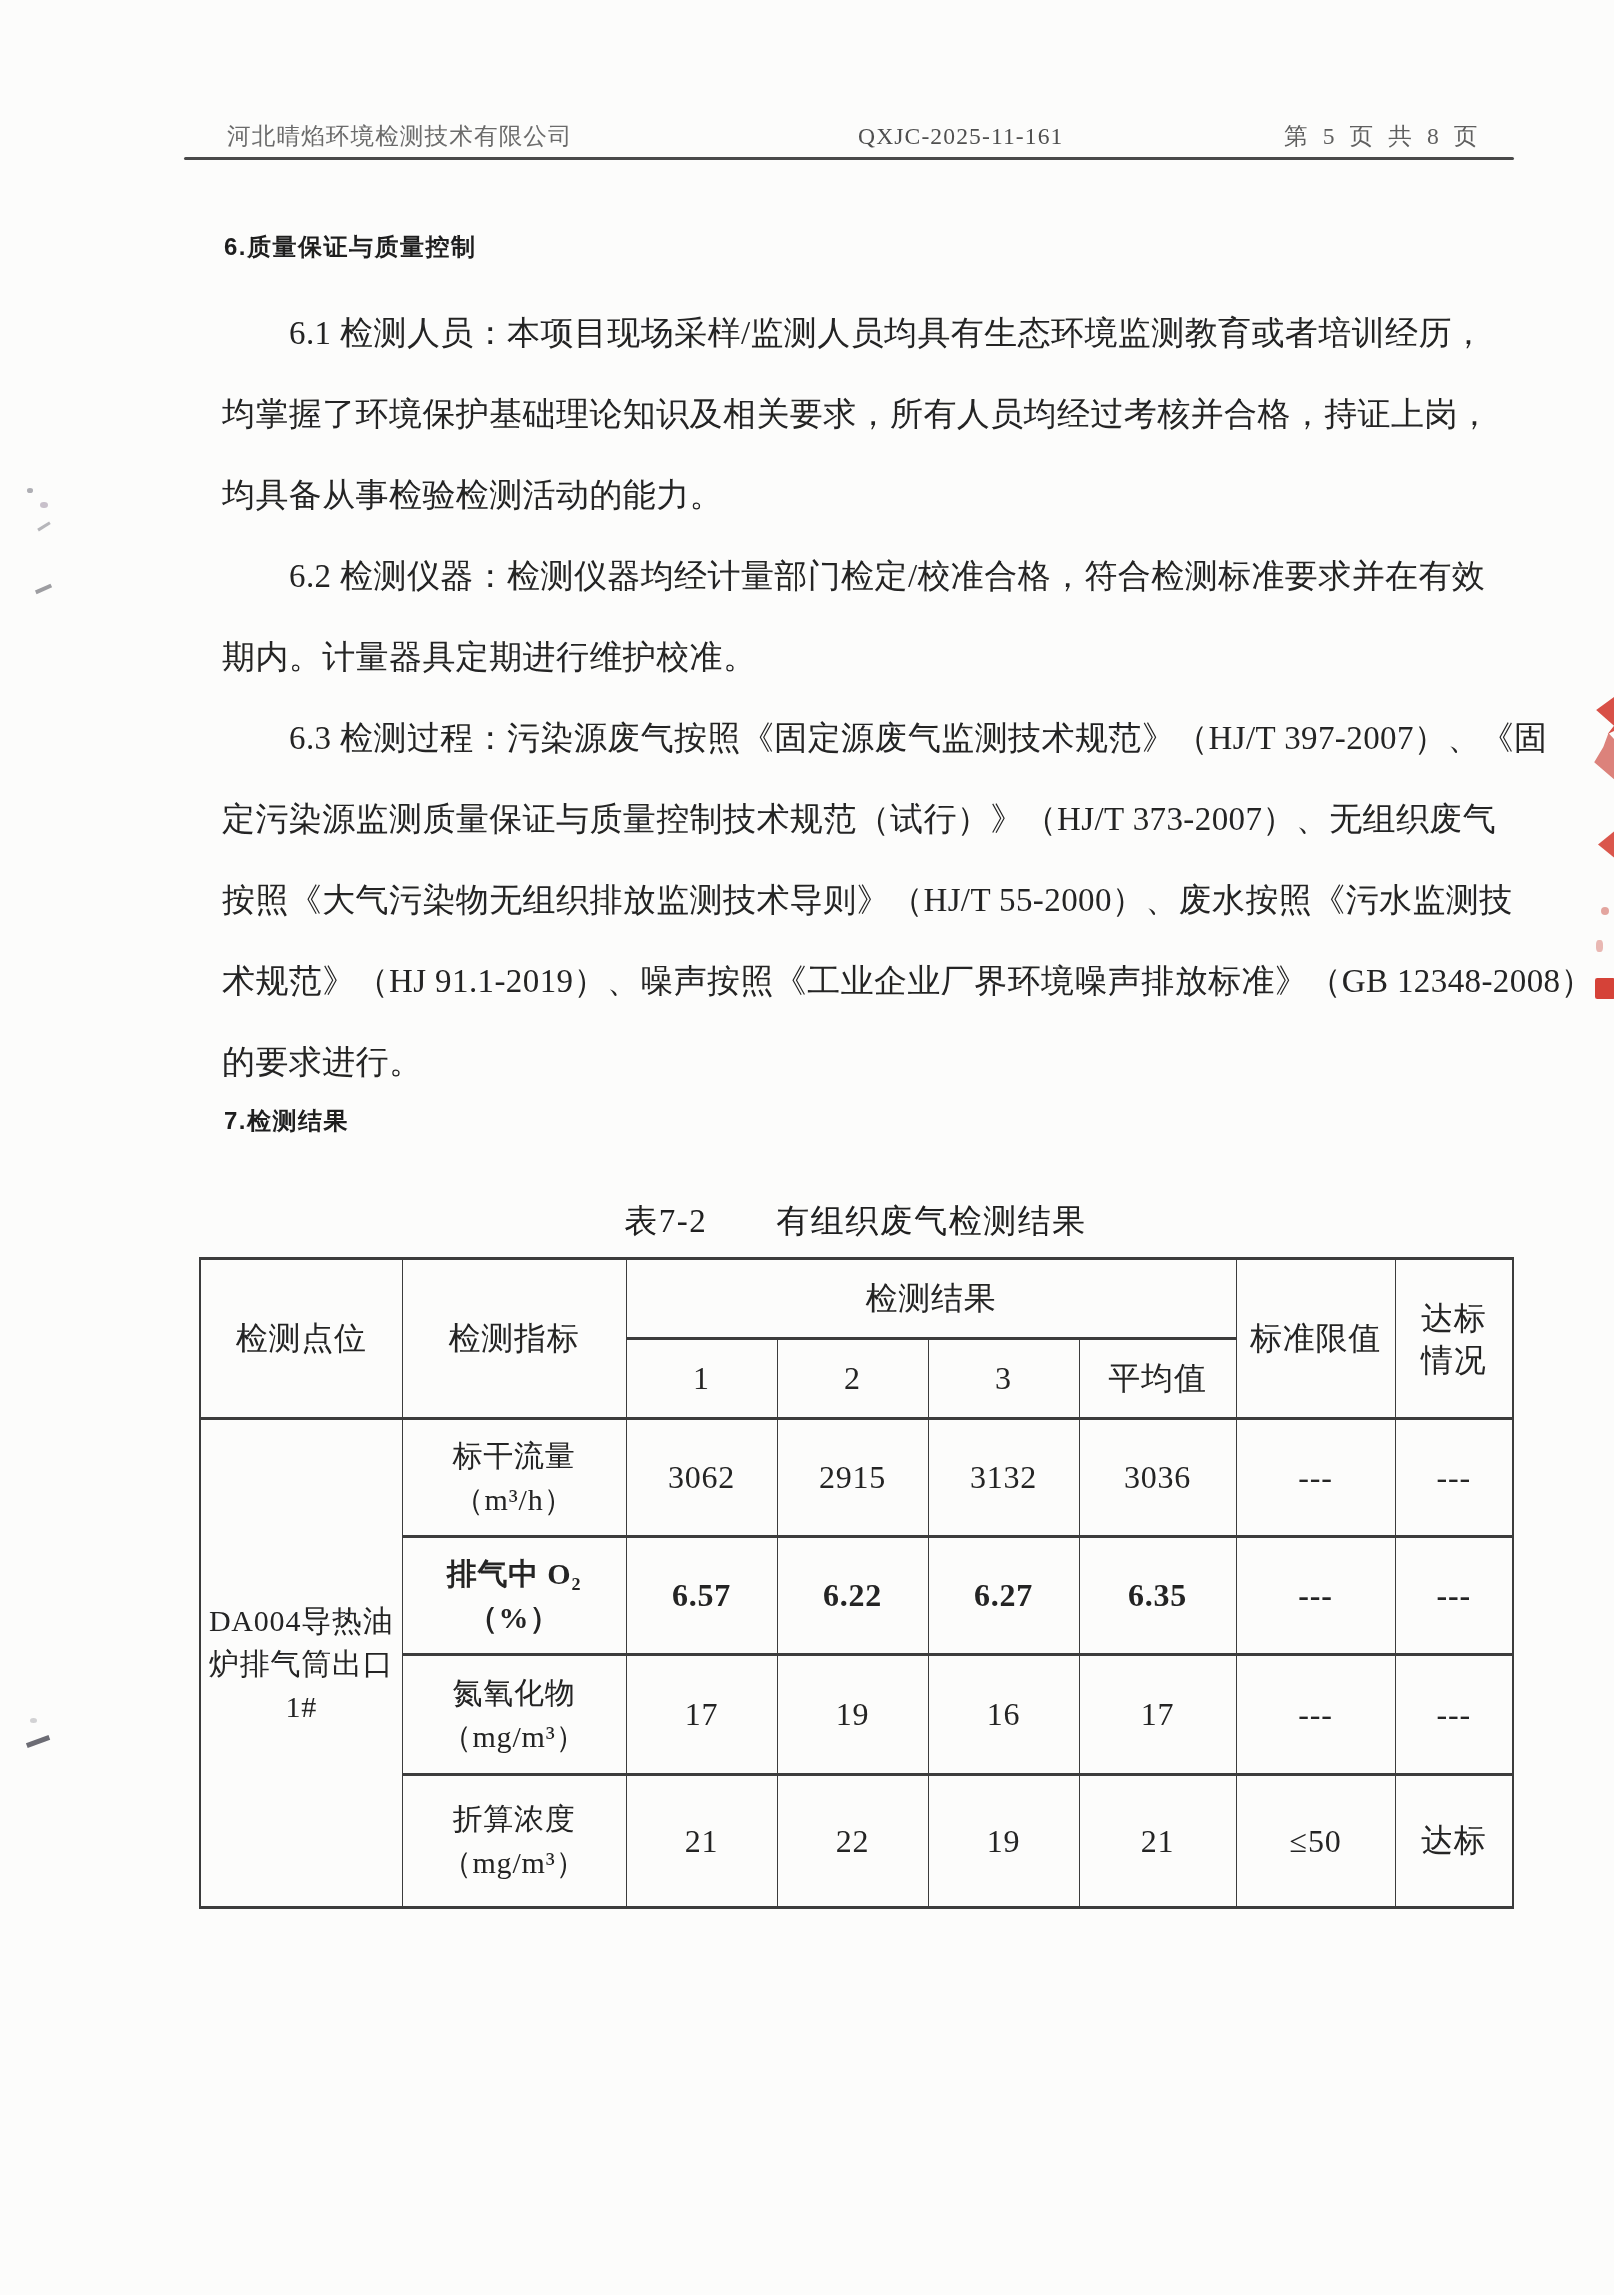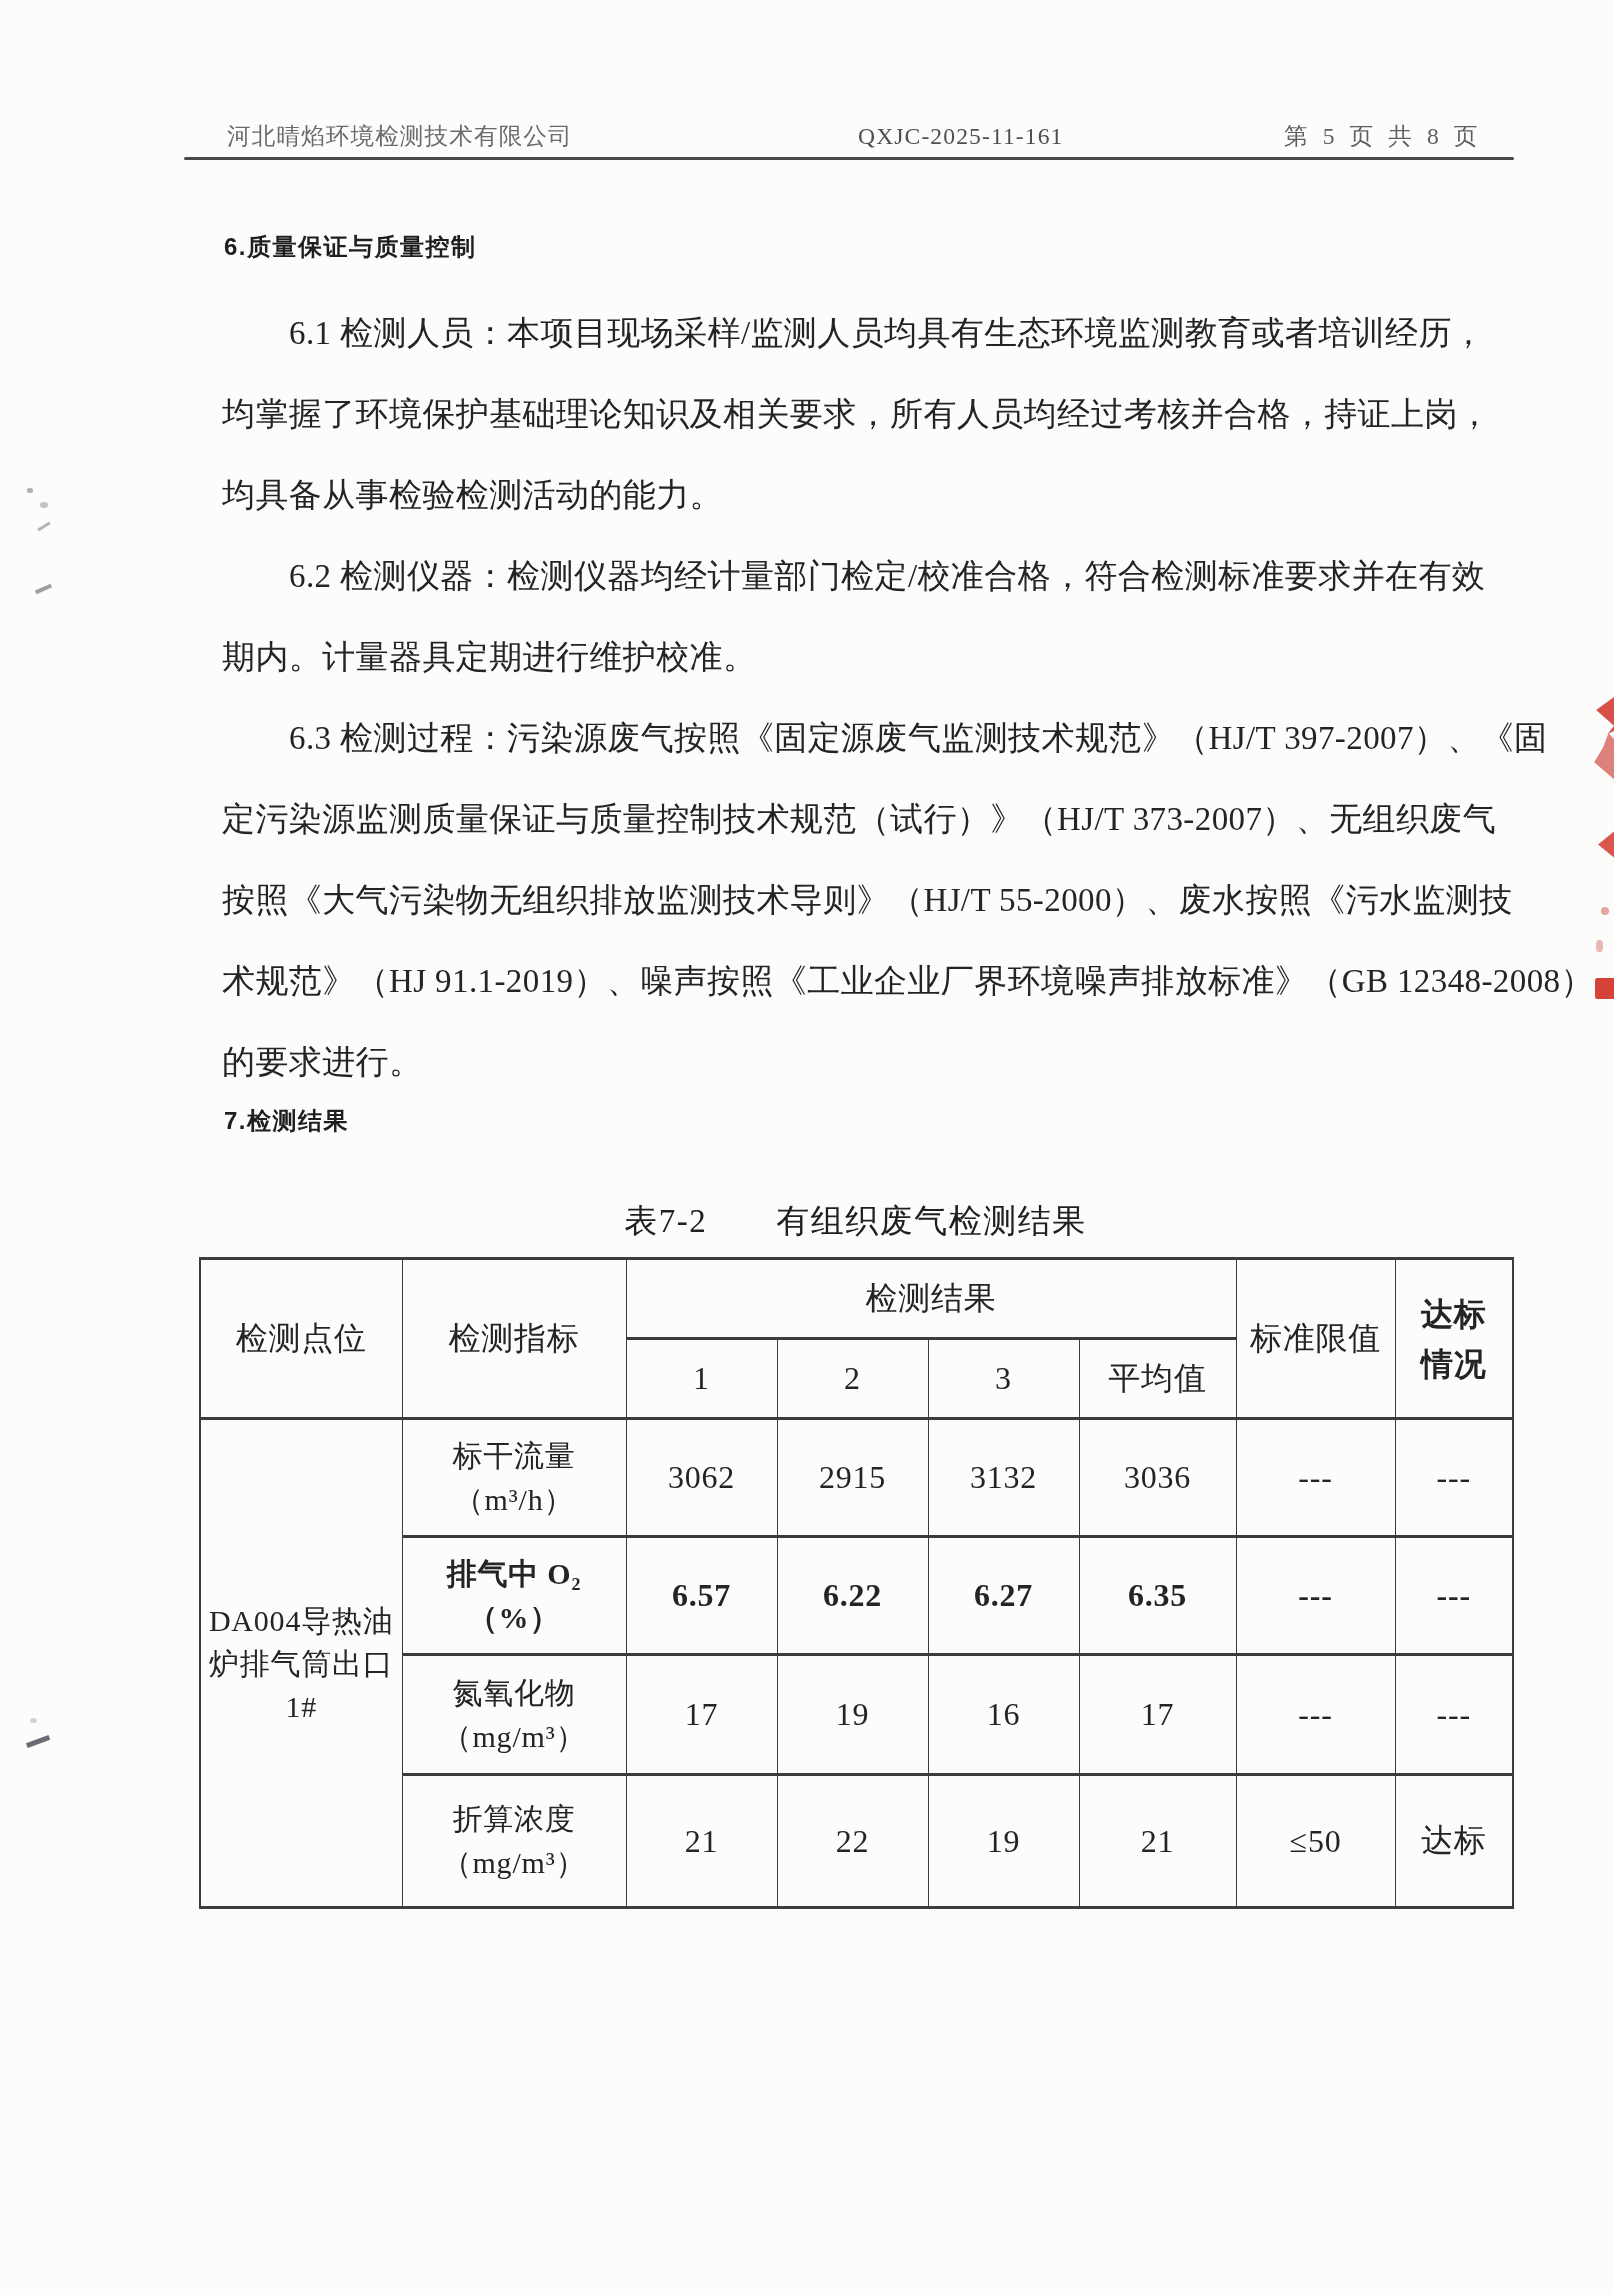--- a/index.html
+++ b/index.html
@@ -46,21 +46,21 @@
   }
   tr.hr1 { height:80px; }
   tr.hr2 { height:80px; }
   tr.br1 { height:118px; }
   tr.br2 { height:118px;font-weight:bold; }
   tr.br3 { height:120px;margin-left:14px; }
   tr.br4 { height:133px; }
   td.val { font-size:30px; }
   td.ind-cell div { line-height:44px; font-size:30px; }
   td.site-cell div { line-height:43px; font-size:30px; }
-  td.narrow span { display:inline-block; width:70px; line-height:50px;font-weight:bold; }
+  td.narrow span { display:inline-block; width:70px; line-height:42px; }
   td.dash { font-size:26px; letter-spacing:-0.8px; color:#2c2c2c; }
 
   
   .stamp { position:absolute; background:#d3382d; }
   .stamp-f1 { left:1593px; top:697px;  width:21px; height:37px; clip-path:polygon(100% 0, 15% 35%, 100% 78%, 70% 100%, 100% 92%); opacity:.88; }
   .stamp-f2 { left:1589px; top:733px;  width:26px; height:47px; clip-path:polygon(75% 0, 100% 15%, 100% 100%, 20% 62%, 55% 30%); background:#cf4f44; opacity:.7; }
   .stamp-f3 { left:1598px; top:831px; width:16.7px; height:27px; clip-path:polygon(0 50%, 100% 0, 100% 100%); opacity:.85; }
   .stamp-f4 { left:1601px; top:907px; width:8.4px; height:8.4px; border-radius:50%; background:#d98078; opacity:.7; }
   .stamp-f5 { left:1596px; top:940px; width:6.8px;  height:12px; border-radius:40%; background:#d98078; opacity:.55; }
   .stamp-f6 { left:1595px; top:978px; width:20px; height:21px; border-radius:2.3px; opacity:.95; }

